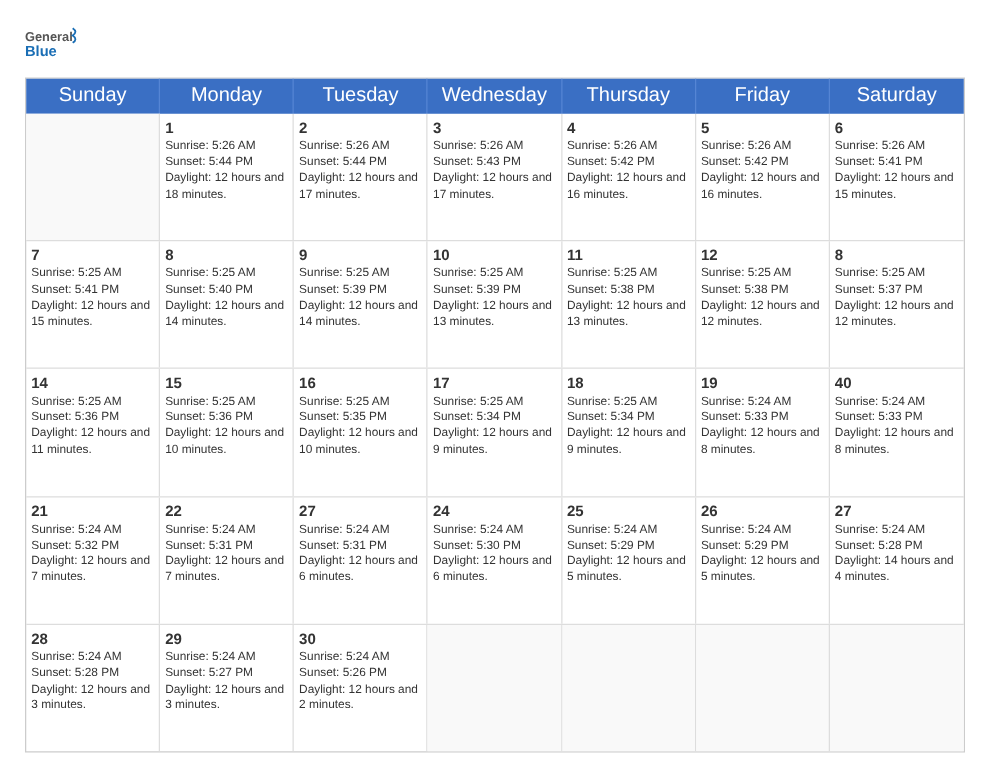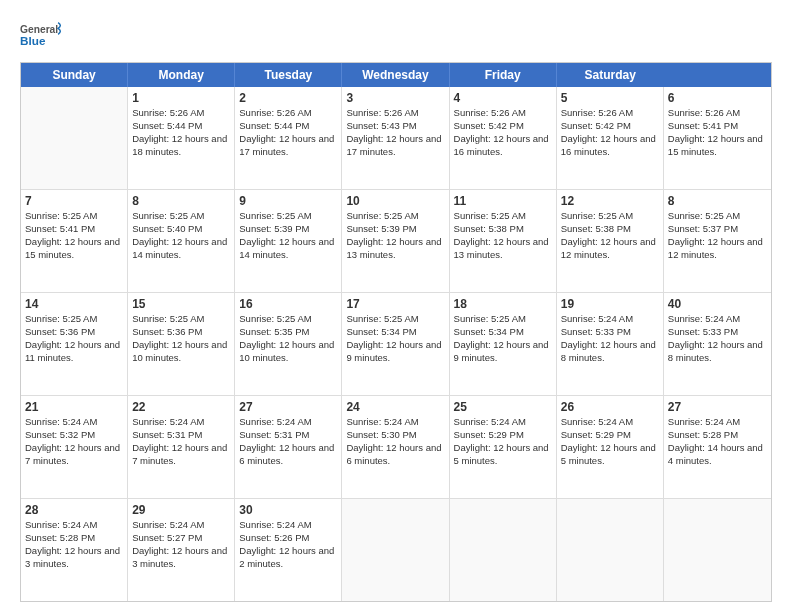--- a/index.html
+++ b/index.html
@@ -42,22 +42,22 @@
       flex-direction: column;
       border: 1px solid #ccc;
     }
     .cal-header {
       display: grid;
       grid-template-columns: repeat(7, 1fr);
       background: #3a6fc4;
     }
     .cal-header-cell {
       color: #fff;
-      font-size: 12px;
-      font-weight: bold;
+      font-size: 16px;
+      font-weight: normal;
       text-align: center;
       padding: 5px 2px;
       border-right: 1px solid #5585d4;
     }
     .cal-header-cell:last-child { border-right: none; }
     .cal-body {
       display: flex;
       flex-direction: column;
       flex: 1;
     }
@@ -111,20 +111,21 @@
       <div class="location"></div>
     </div>
   </div>
 
   <div class="calendar">
     <div class="cal-header" id="cal-header">
         <div class="cal-header-cell">Sunday</div>
         <div class="cal-header-cell">Monday</div>
         <div class="cal-header-cell">Tuesday</div>
         <div class="cal-header-cell">Wednesday</div>
+        <div class="cal-header-cell">Thursday</div>
         <div class="cal-header-cell">Friday</div>
         <div class="cal-header-cell">Saturday</div>
       </div>
     <div class="cal-body" id="cal-body">
         <div class="cal-row">
           <div class="cal-cell empty"></div>
           <div class="cal-cell">
             <span class="day-num">1</span>
             <div>Sunrise: 5:26 AM</div>
             <div>Sunset: 5:44 PM</div>

